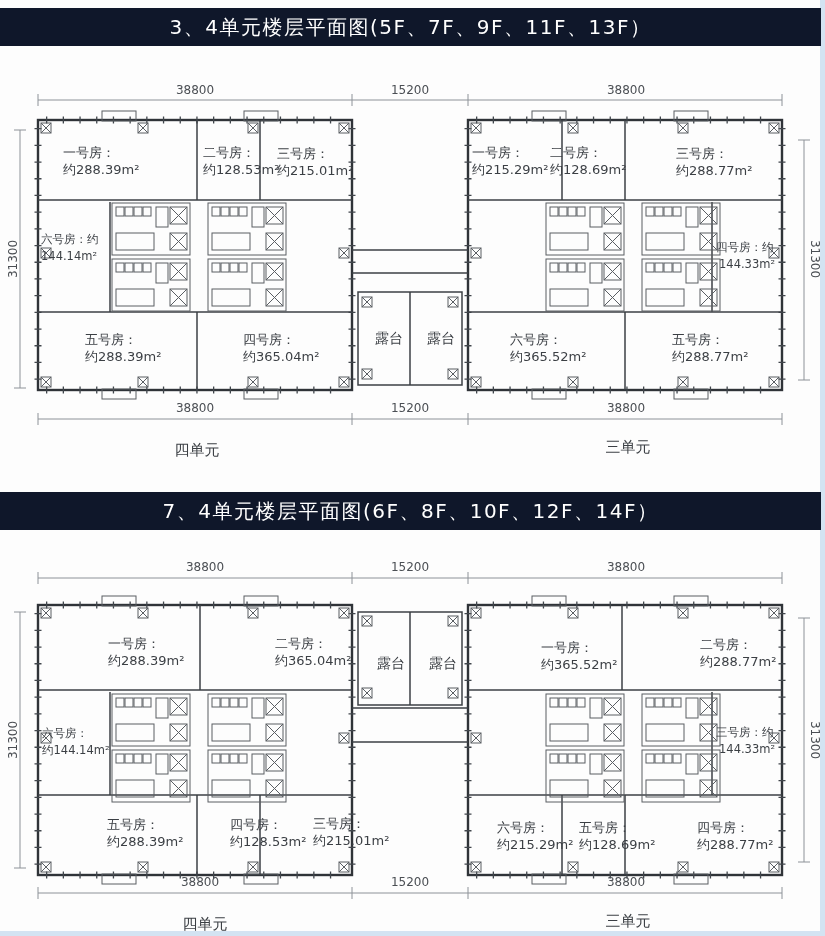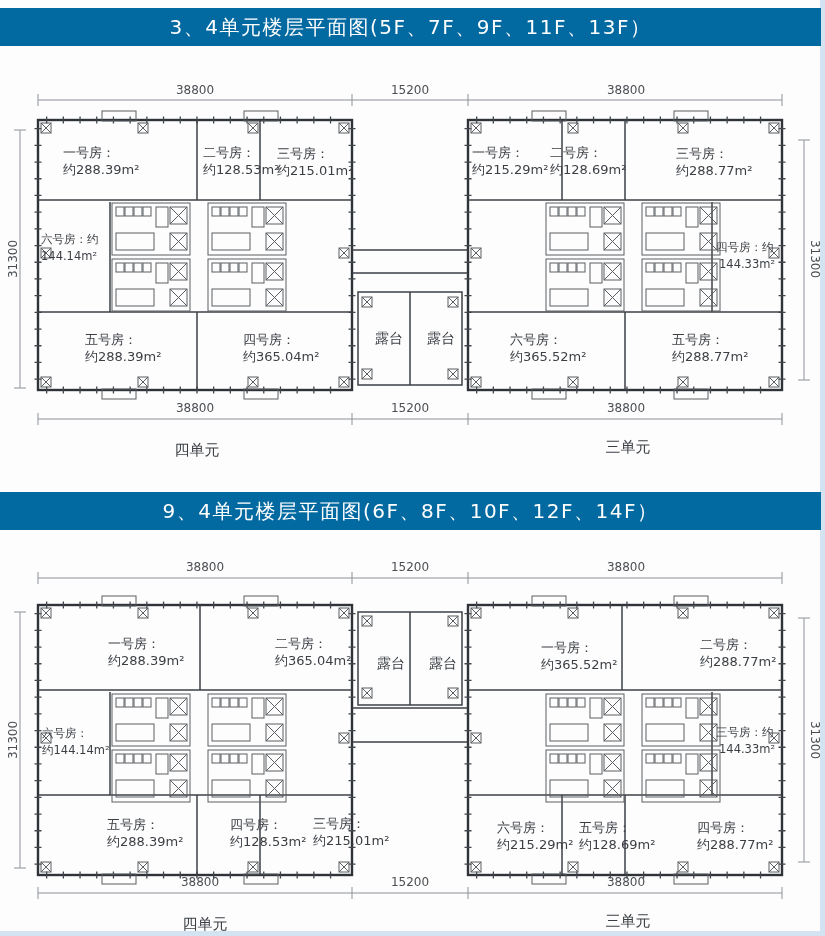--- a/index.html
+++ b/index.html
@@ -1,17 +1,17 @@
 <!DOCTYPE html>
 <html><head>
 <meta charset="utf-8">
 <style>
   html,body{margin:0;padding:0;}
   body{width:825px;height:936px;position:relative;background:#fdfdfd;font-family:"DejaVu Sans",sans-serif;overflow:hidden;}
-  .banner{position:absolute;left:0;width:821px;height:38px;background:#0369a1;color:#fff;
+  .banner{position:absolute;left:0;width:821px;height:38px;background:#0f172a;color:#fff;
           display:flex;align-items:center;justify-content:center;font-size:20px;letter-spacing:1.5px;}
   #banner-upper{top:8px}
   #banner-lower{top:492px}
   .edge{position:absolute;background:#d3e3f2;}
   #edge-right{right:0;top:0;width:5px;height:936px;}
   #edge-bottom{left:0;bottom:0;width:825px;height:5px;}
   svg{position:absolute;left:0;top:0;}
   svg text{font-family:"DejaVu Sans",sans-serif;}
   .wall{stroke:#2f3338;stroke-width:2.4;fill:none}
   .iw{stroke:#3c4045;stroke-width:1.5;fill:none}
@@ -27,21 +27,21 @@
 </head>
 <body>
 
 <div class="edge" id="edge-right"></div>
 <div class="edge" id="edge-bottom"></div>
 
 <div class="banner" id="banner-upper">
   <span>3、4单元楼层平面图(5F、7F、9F、11F、13F）</span>
 </div>
 <div class="banner" id="banner-lower">
-  <span>9、4单元楼层平面图(6F、8F、10F、12F、14F）</span>
+  <span>7、4单元楼层平面图(6F、8F、10F、12F、14F）</span>
 </div>
 
 <svg width="825" height="936" viewBox="0 0 825 936">
   <defs>
     <pattern id="st" width="4" height="8" patternUnits="userSpaceOnUse">
       <line x1="1.5" y1="0" x2="1.5" y2="8" stroke="#5a5e63" stroke-width="0.8"></line>
     </pattern>
     <g id="cm">
       <rect x="0" y="0" width="10" height="10" fill="#ffffff" class="thin"></rect>
       <line x1="0" y1="0" x2="10" y2="10" class="thin"></line>

